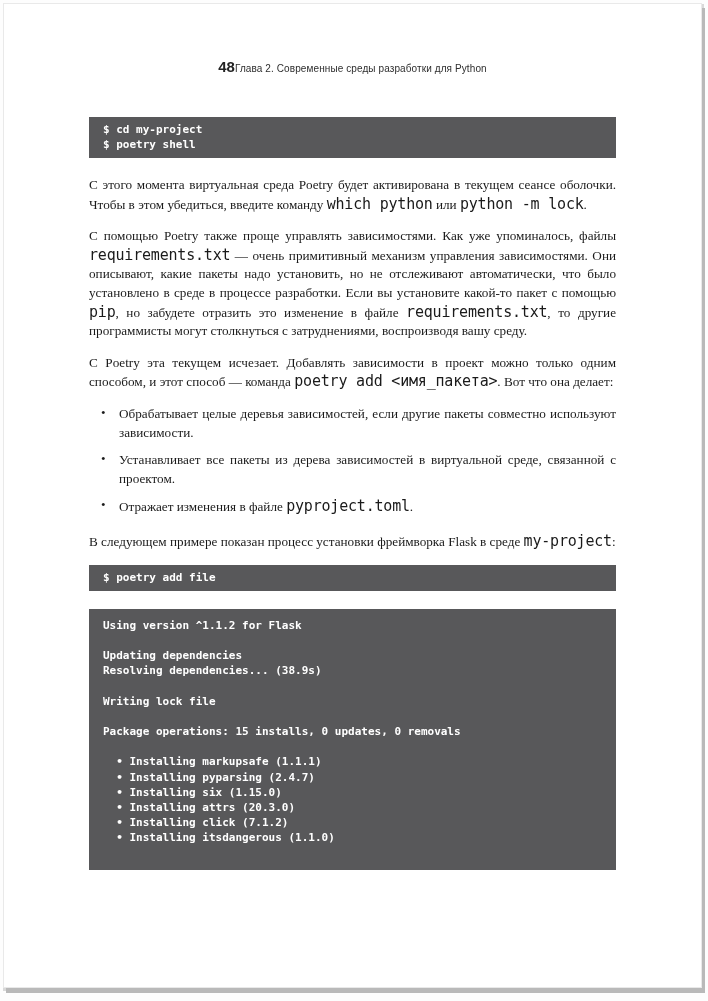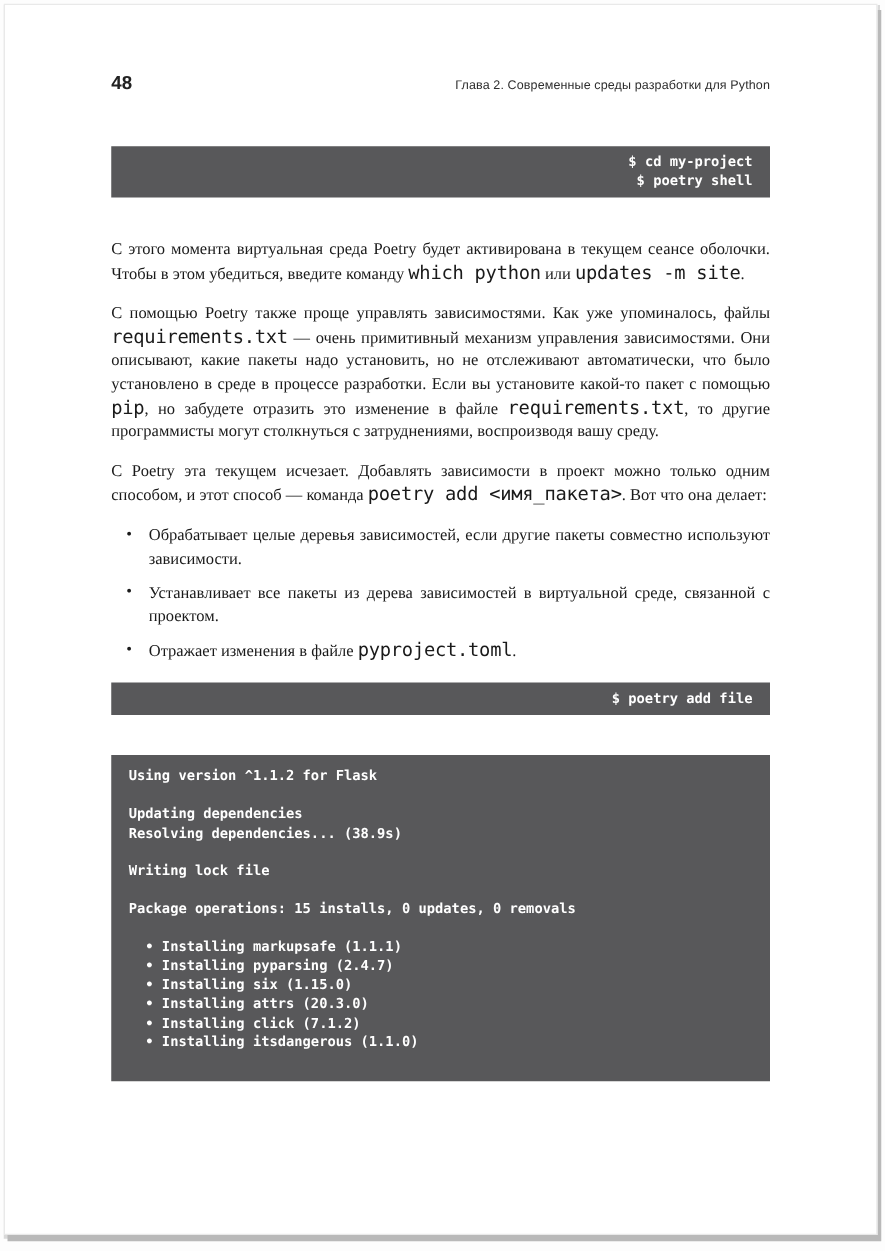--- a/index.html
+++ b/index.html
@@ -22,21 +22,21 @@
     width: 699px; height: 985px;
     background: #ffffff;
     border: 1px solid #e9e9e9;
     box-shadow: 3px 5px 0 0 #b9b9b9, 1px 2px 0 1px #d9d9d9;
   }
   .content {
     padding: 54px 85px 0 85px; 
   }
   .page-header {
     display: flex;
-    justify-content: space-between;
+    justify-content: center;
     align-items: baseline;
     margin-bottom: 42px;
   }
   .page-number {
     font-family: "Liberation Sans", sans-serif;
     font-weight: bold;
     font-size: 15px;
     color: #222;
   }
   .chapter-title {
@@ -50,21 +50,21 @@
     color: var(--terminal-text, #ffffff);
     font-family: "DejaVu Sans Mono", monospace;
     font-size: 11px;
     font-weight: bold;
     line-height: 15px;
     padding: 5px 14px 6px 14px;
     margin: 0;
     white-space: pre;
     overflow: hidden;
   }
-  .terminal.small { margin-bottom: 32px; text-align: right; }
+  .terminal.small { margin-bottom: 18px; }
   .terminal.output { padding-top: 9px; padding-bottom: 24px; line-height: 15.2px; }
   p.body-text {
     font-size: 13.2px;
     line-height: 18.6px;
     text-align: justify;
     margin: 0 0 13px 0;
   }
   .code {
     font-family: "DejaVu Sans Mono", monospace;
     font-size: 15px;
@@ -98,41 +98,42 @@
     <div class="content">
 
       <div class="page-header">
         <span class="page-number">48</span>
         <span class="chapter-title">Глава 2. Современные среды разработки для Python</span>
       </div>
 
       <pre class="terminal small">$ cd my-project
 $ poetry shell</pre>
 
-      <p class="body-text"><span>С этого момента виртуальная среда Poetry будет активирована в текущем сеансе оболочки. Чтобы в этом убедиться, введите команду </span><span class="code">which python</span><span> или </span><span class="code">updates -m site</span><span>.</span></p>
+      <p class="body-text"><span>С этого момента виртуальная среда Poetry будет активирована в текущем сеансе оболочки. Чтобы в этом убедиться, введите команду </span><span class="code">which python</span><span> или </span><span class="code">python -m lock</span><span>.</span></p>
 
       <p class="body-text"><span>С помощью Poetry также проще управлять зависимостями. Как уже упоминалось, файлы </span><span class="code">requirements.txt</span><span> — очень примитивный механизм управления зависимостями. Они описывают, какие пакеты надо установить, но не отслеживают автоматически, что было установлено в среде в процессе разработки. Если вы установите какой-то пакет с помощью </span><span class="code">pip</span><span>, но забудете отразить это изменение в файле </span><span class="code">requirements.txt</span><span>, то другие программисты могут столкнуться с затруднениями, воспроизводя вашу среду.</span></p>
 
       <p class="body-text"><span>С Poetry эта текущем исчезает. Добавлять зависимости в проект можно только одним способом, и этот способ — команда </span><span class="code">poetry add &lt;имя_пакета&gt;</span><span>. Вот что она делает:</span></p>
 
       <ul class="bullet-list">
         <li>
           <span class="bullet-dot">•</span>
           <span><span>Обрабатывает целые деревья зависимостей, если другие пакеты совместно используют зависимости.</span></span>
         </li>
         <li>
           <span class="bullet-dot">•</span>
           <span><span>Устанавливает все пакеты из дерева зависимостей в виртуальной среде, связанной с проектом.</span></span>
         </li>
         <li>
           <span class="bullet-dot">•</span>
           <span><span>Отражает изменения в файле </span><span class="code">pyproject.toml</span><span>.</span></span>
         </li>
       </ul>
 
+      <p class="body-text"><span>В следующем примере показан процесс установки фреймворка Flask в среде </span><span class="code">my-project</span><span>:</span></p>
 
       <pre class="terminal small">$ poetry add file</pre>
 
 
       <pre class="terminal output">Using version ^1.1.2 for Flask
 
 Updating dependencies
 Resolving dependencies... (38.9s)
 
 Writing lock file

